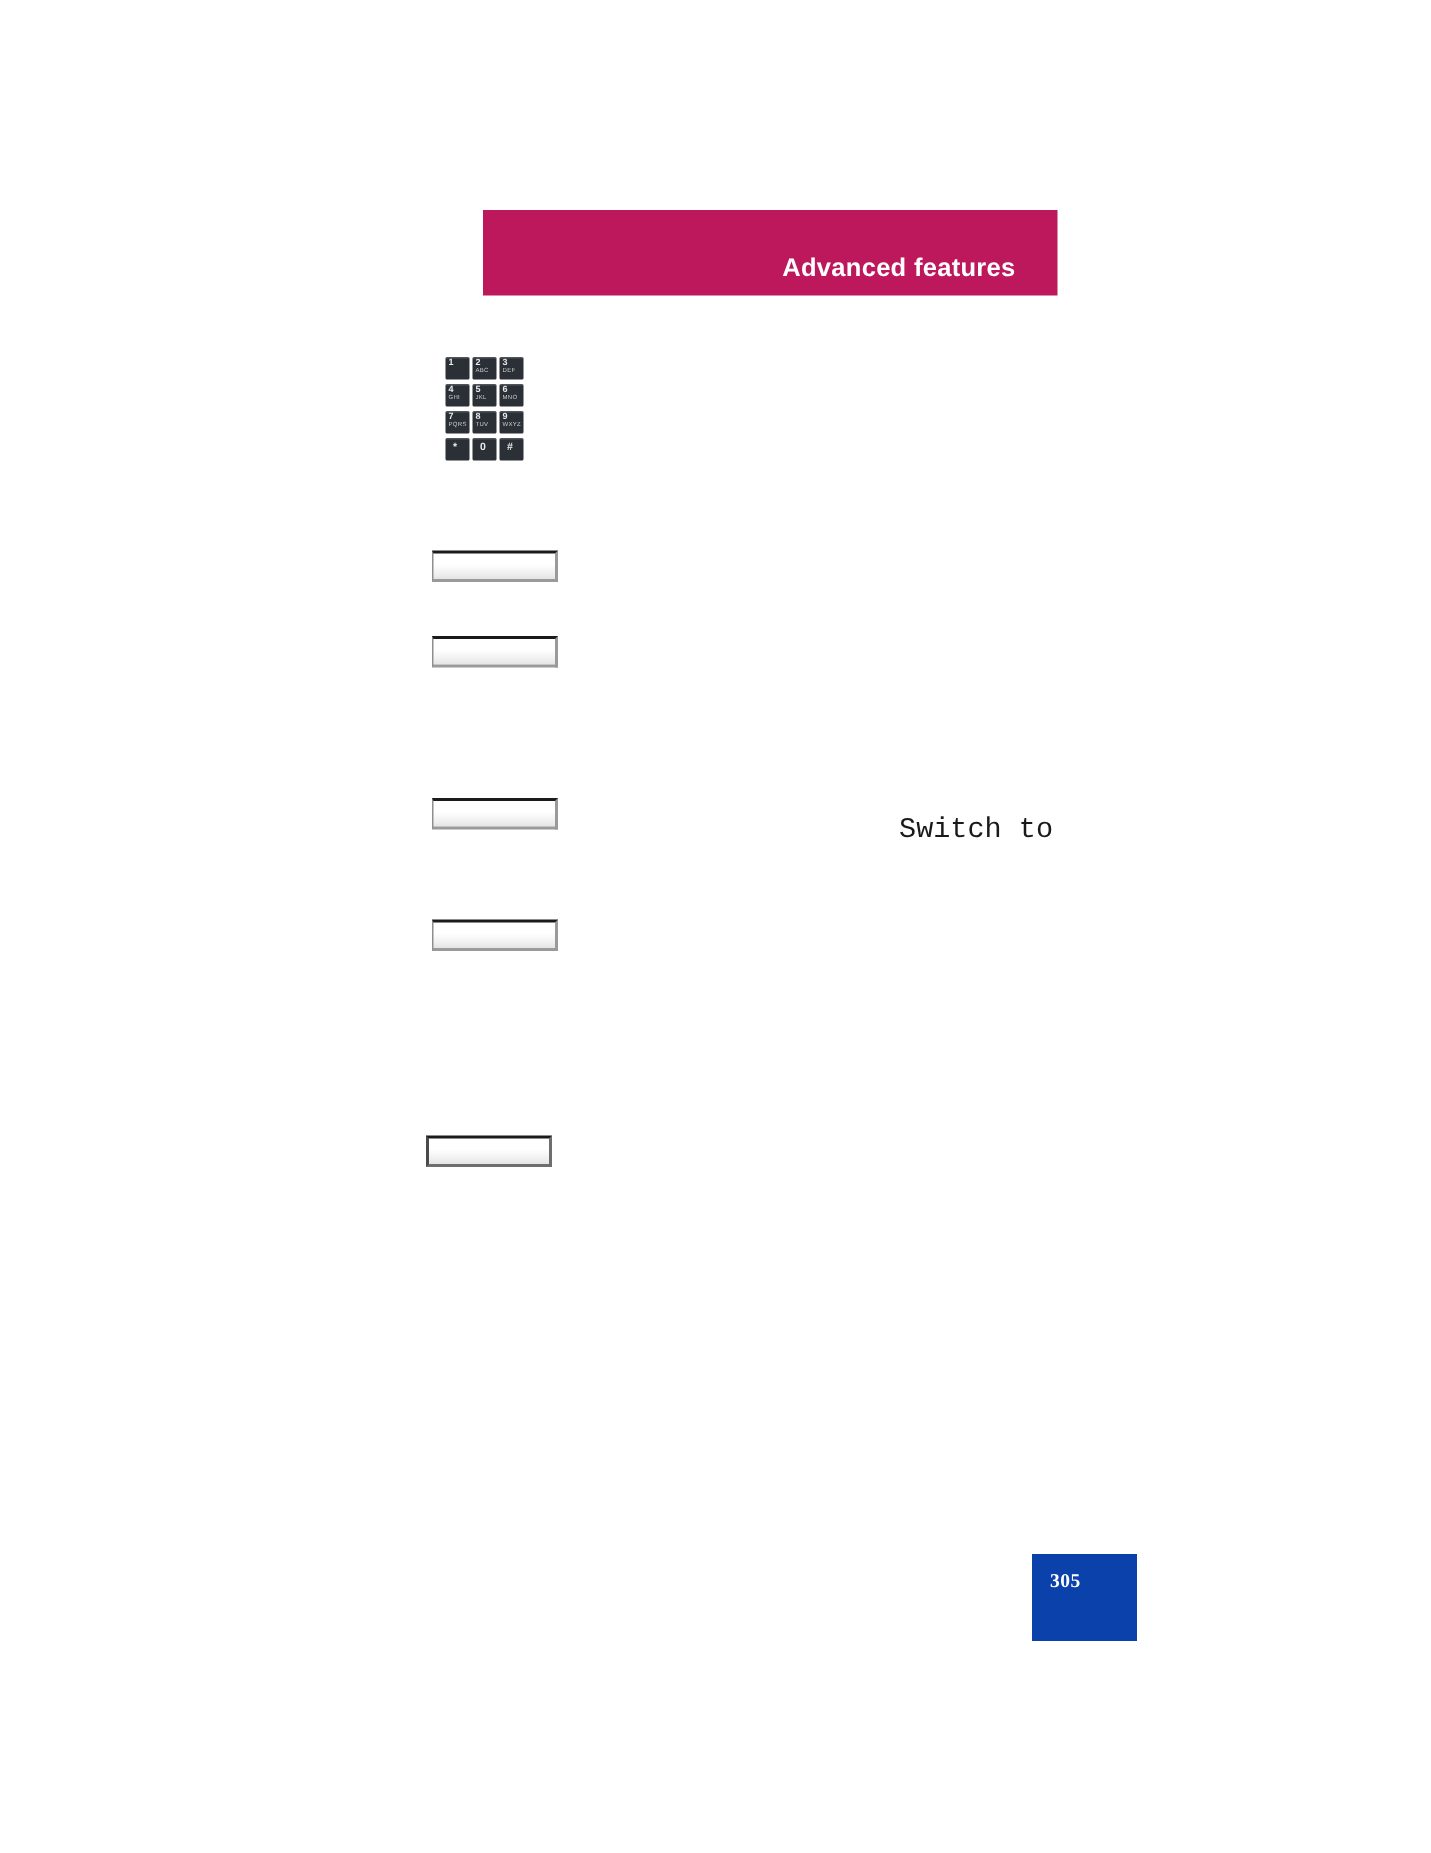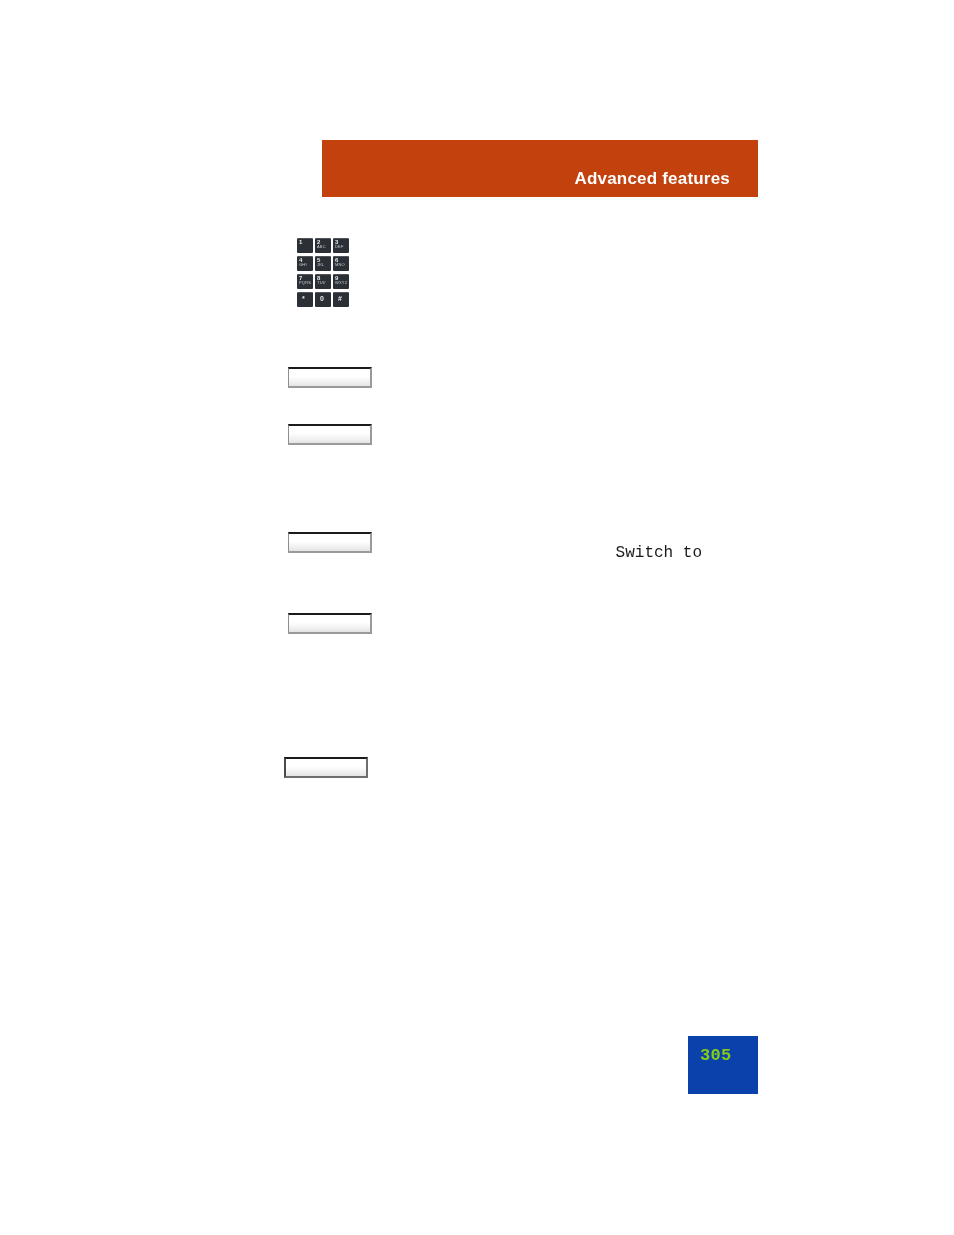--- a/index.html
+++ b/index.html
@@ -21,23 +21,23 @@
     top: 0;
     width: 954px;
     height: 1235px;
   }
 
   
   .header-banner {
     position: absolute;
     left: 322px;
     top: 140px;
-    width: 436px;
+    width: 383px;
     height: 57px;
-    background: #c2410c;
+    background: #be185d;
   }
   .header-title {
     position: absolute;
     right: 28px;
     bottom: 8px;
     color: #ffffff;
     font-family: "Liberation Sans", sans-serif;
     font-size: 17px;
     font-weight: bold;
     letter-spacing: 0.2px;
@@ -127,44 +127,44 @@
   #softkey-4 { left: 288px; top: 613px; width: 84px; }
   #softkey-5 { left: 284px; top: 757px; width: 84px; }
 
   
   .display-text {
     position: absolute;
     left: 416px;
     top: 506px;
     width: 300px;
     font-family: "Liberation Mono", monospace;
-    font-size: 16px;
+    font-size: 19px;
     line-height: 19px;
     color: #1a1a1a;
     white-space: pre;
   }
   .display-line-1 { text-align: right; padding-right: 14px; }
   .display-line-2 { text-align: left; }
 
   
   .page-badge {
     position: absolute;
     left: 688px;
     top: 1036px;
     width: 70px;
     height: 58px;
     background: #0b41ab;
   }
   .page-badge-number {
     position: absolute;
     left: 12px;
     top: 10px;
-    color: #84cc16;
-    font-family: Liberation Mono, monospace;
-    font-size: 17px;
+    color: #ffffff;
+    font-family: Liberation Serif, serif;
+    font-size: 13px;
     font-weight: bold;
     letter-spacing: 0.3px;
   }
 </style>
 </head>
 <body>
 
 <div class="page">
 
   <div class="header-banner">

